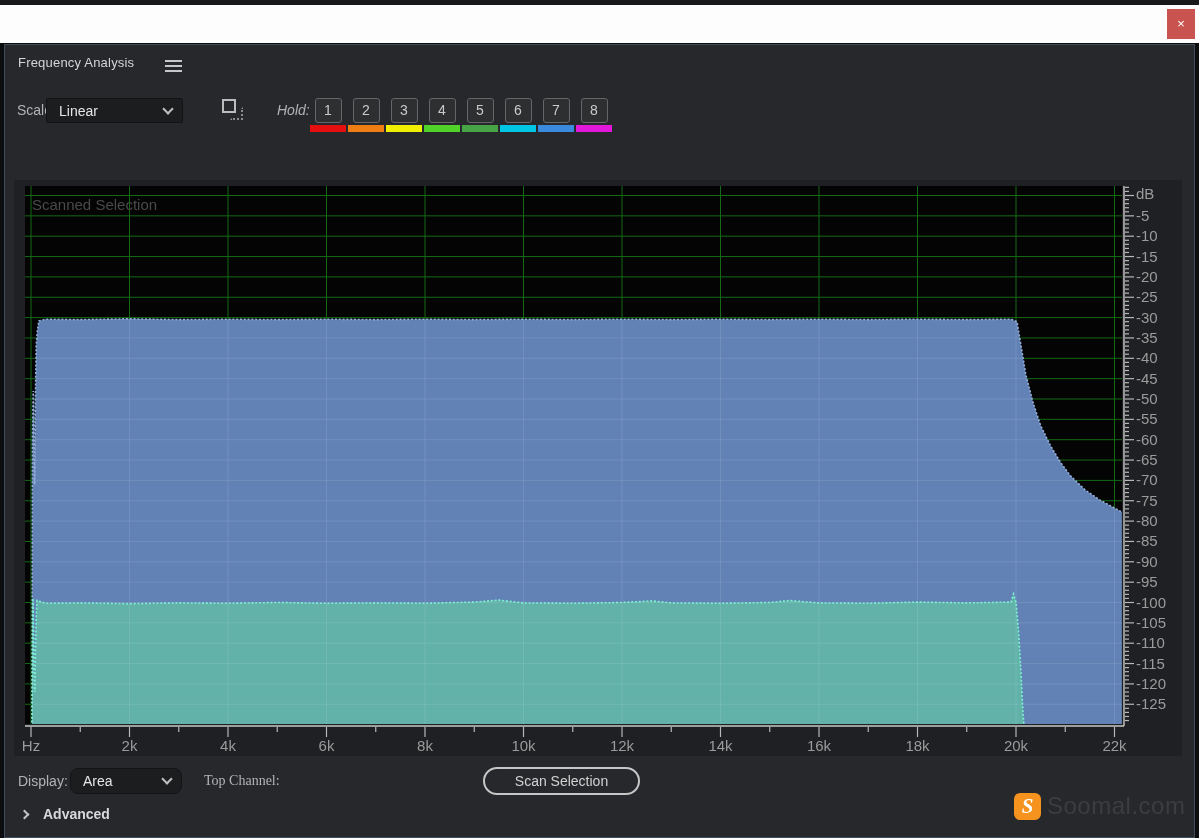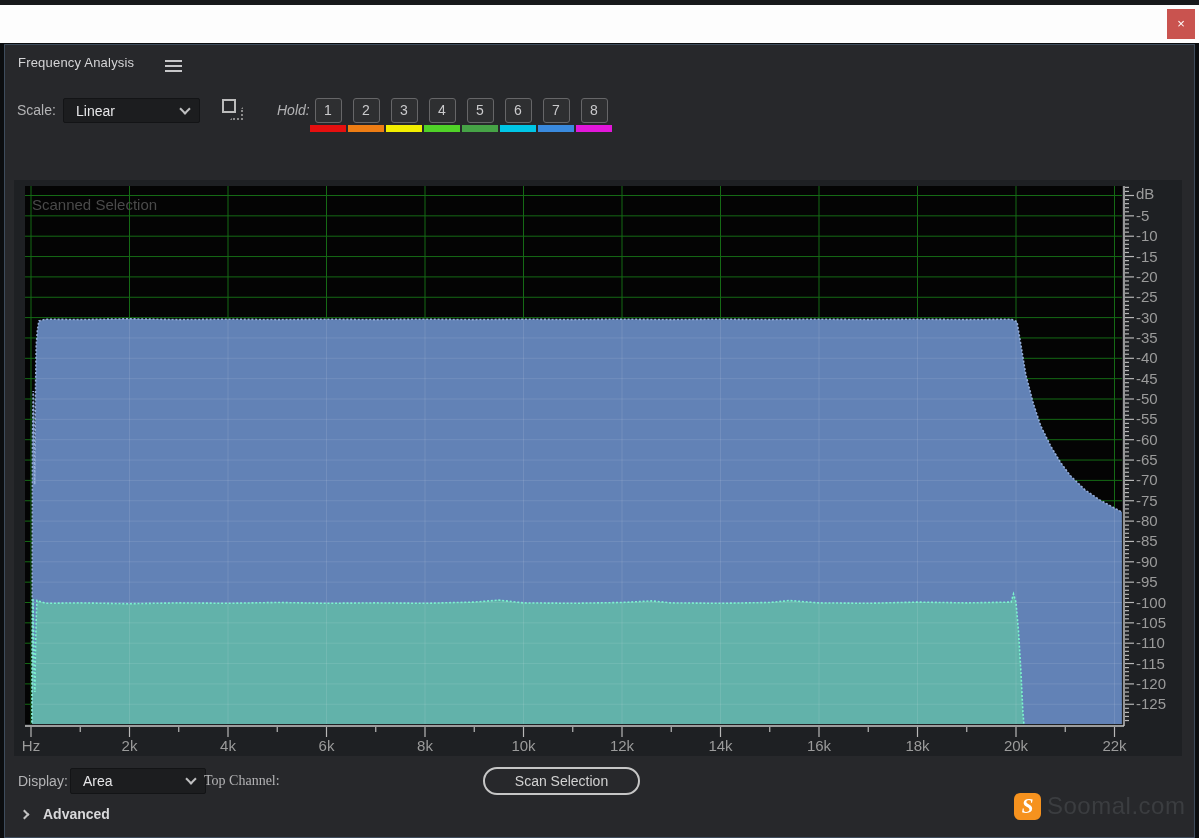--- a/index.html
+++ b/index.html
@@ -18,40 +18,40 @@
   .hamburger { position:absolute; left:160px; top:15px; width:17px; height:12px; cursor:pointer; }
   .hamburger i { display:block; height:2px; background:#c7c7c9; margin-bottom:3px; }
 
   .lbl { color:#b3b3b5; font-size:14px; position:absolute; }
   .dd { position:absolute; background:#1c1d1f; border:1px solid #131416; border-radius:2px;
         color:#e6e6e8; font-size:14px; cursor:pointer; }
   .dd .dd-txt { position:absolute; left:12px; top:50%; transform:translateY(-50%); }
   .chev { position:absolute; right:10px; top:50%; width:8px; height:8px; margin-top:-6px;
           border-right:2px solid #bfbfc1; border-bottom:2px solid #bfbfc1; transform:rotate(45deg); }
 
-  .dd-scale { left:58px; top:53px; width:137px; height:25px; }
+  .dd-scale { left:41px; top:53px; width:137px; height:25px; }
   .lbl-scale { left:12px; top:53px; height:25px; line-height:25px;text-align:center; }
 
   .copy-icon { position:absolute; left:217px; top:54px; width:24px; height:24px; cursor:pointer; }
   .copy-icon .sq { position:absolute; left:0; top:0; width:14px; height:14px; border:2px solid #bcbcbc; background:transparent; }
   .copy-icon .dots { position:absolute; left:8px; top:8px; width:13px; height:13px;
                      border:2px dotted #8c8c8c; border-top-color:transparent; border-left-color:transparent; }
 
   .lbl-hold { left:272px; top:53px; height:25px; line-height:25px;font-style:italic; }
   .hold-group { position:absolute; left:305px; top:53px; display:flex; gap:2px; }
   .hold-item { width:36px; display:flex; flex-direction:column; align-items:center; }
   .hold-btn { width:27px; height:25px; background:#2e2f31; border:1px solid #666668; border-radius:3px;
               color:#cacacc; font-size:14px; text-align:center; line-height:23px; cursor:pointer; }
   .hold-bar { width:36px; height:7px; margin-top:2px; }
 
   .chart-wrap { position:absolute; left:9px; top:99px; width:1168px; height:576px; background:#1e2023;margin-top:36px; }
   svg text { font-family:"Liberation Sans", sans-serif; }
 
   .lbl-display { left:13px; top:723px; height:26px; line-height:26px;text-align:center; }
-  .dd-display { left:65px; top:723px; width:136px; height:26px; }
+  .dd-display { left:65px; top:723px; width:112px; height:26px;border-radius:8px; }
   .lbl-topch { left:199px; top:723px; height:26px; line-height:26px;font-family:Liberation Serif, serif; }
   .dd-topch { left:291px; top:723px; width:170px; height:26px; }
   .btn-scan { position:absolute; left:478px; top:722px; width:157px; height:28px; border:2px solid #c6c6c6;
               border-radius:14px; background:transparent; color:#d2d2d2; font-size:14px; cursor:pointer;
               font-family:"Liberation Sans", sans-serif; }
 
   .advanced-row { position:absolute; left:16px; top:761px; display:flex; align-items:center; gap:15px; cursor:pointer; }
   .adv-chev { width:7px; height:7px; border-top:2px solid #c2c2c2; border-right:2px solid #c2c2c2;
               transform:rotate(45deg); }
   .adv-txt { color:#d8d8da; font-size:14px; font-weight:bold; }

